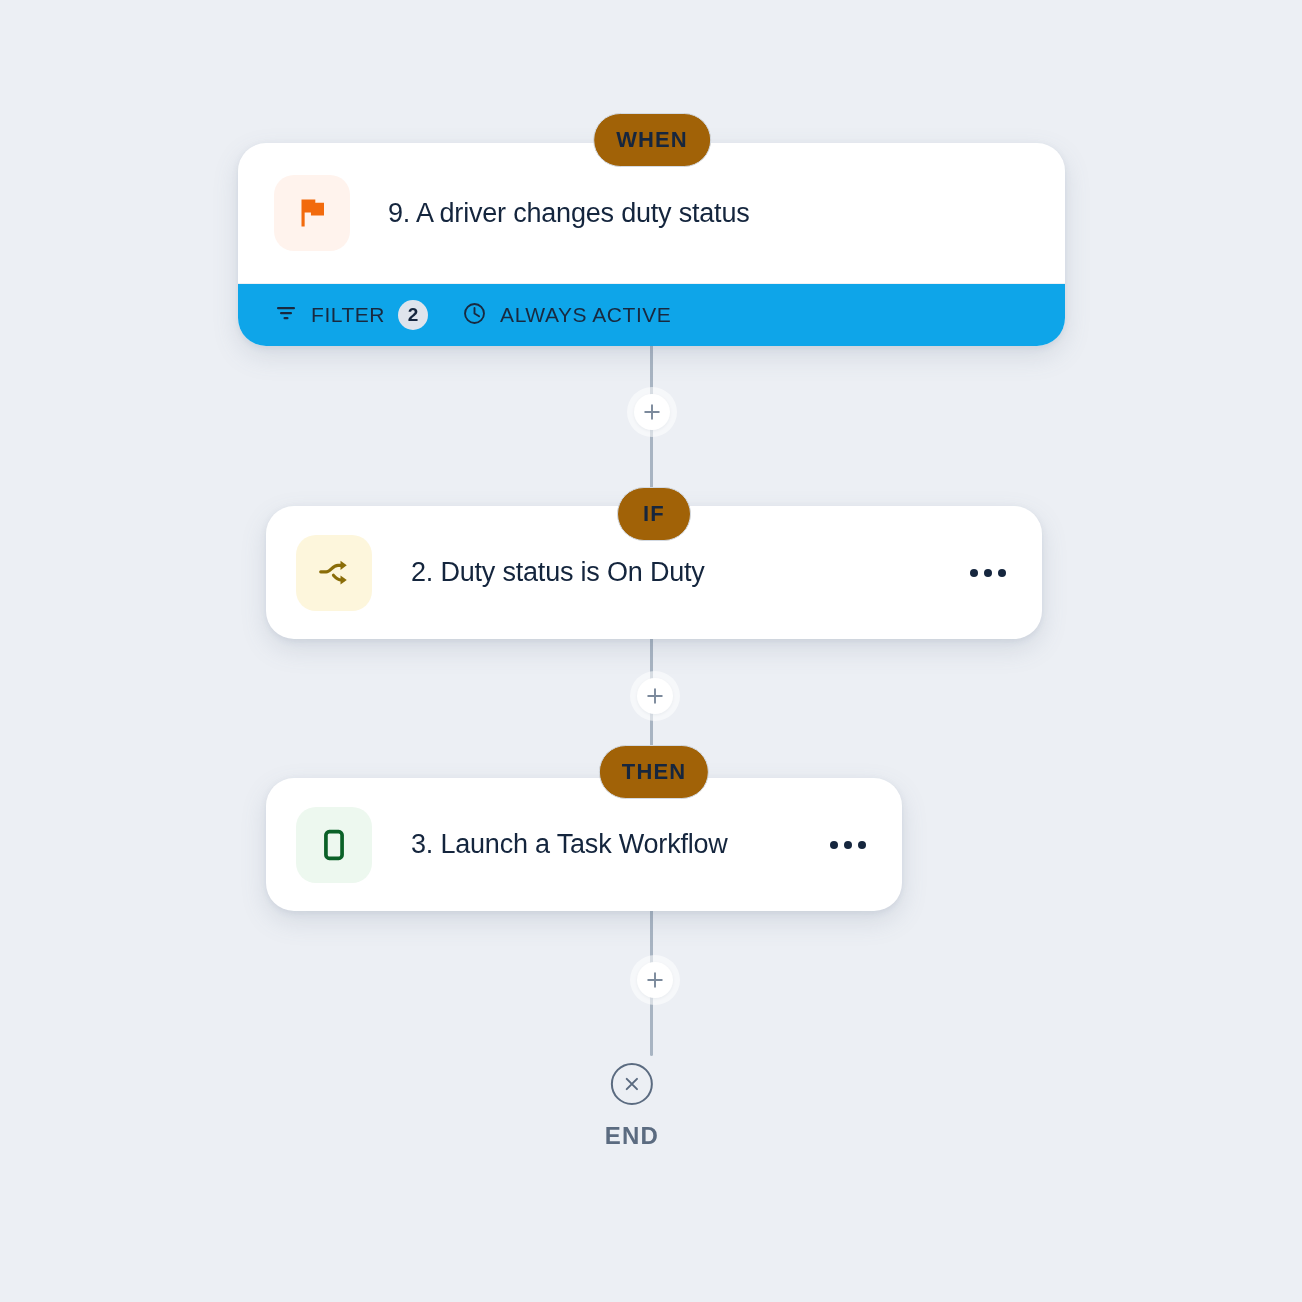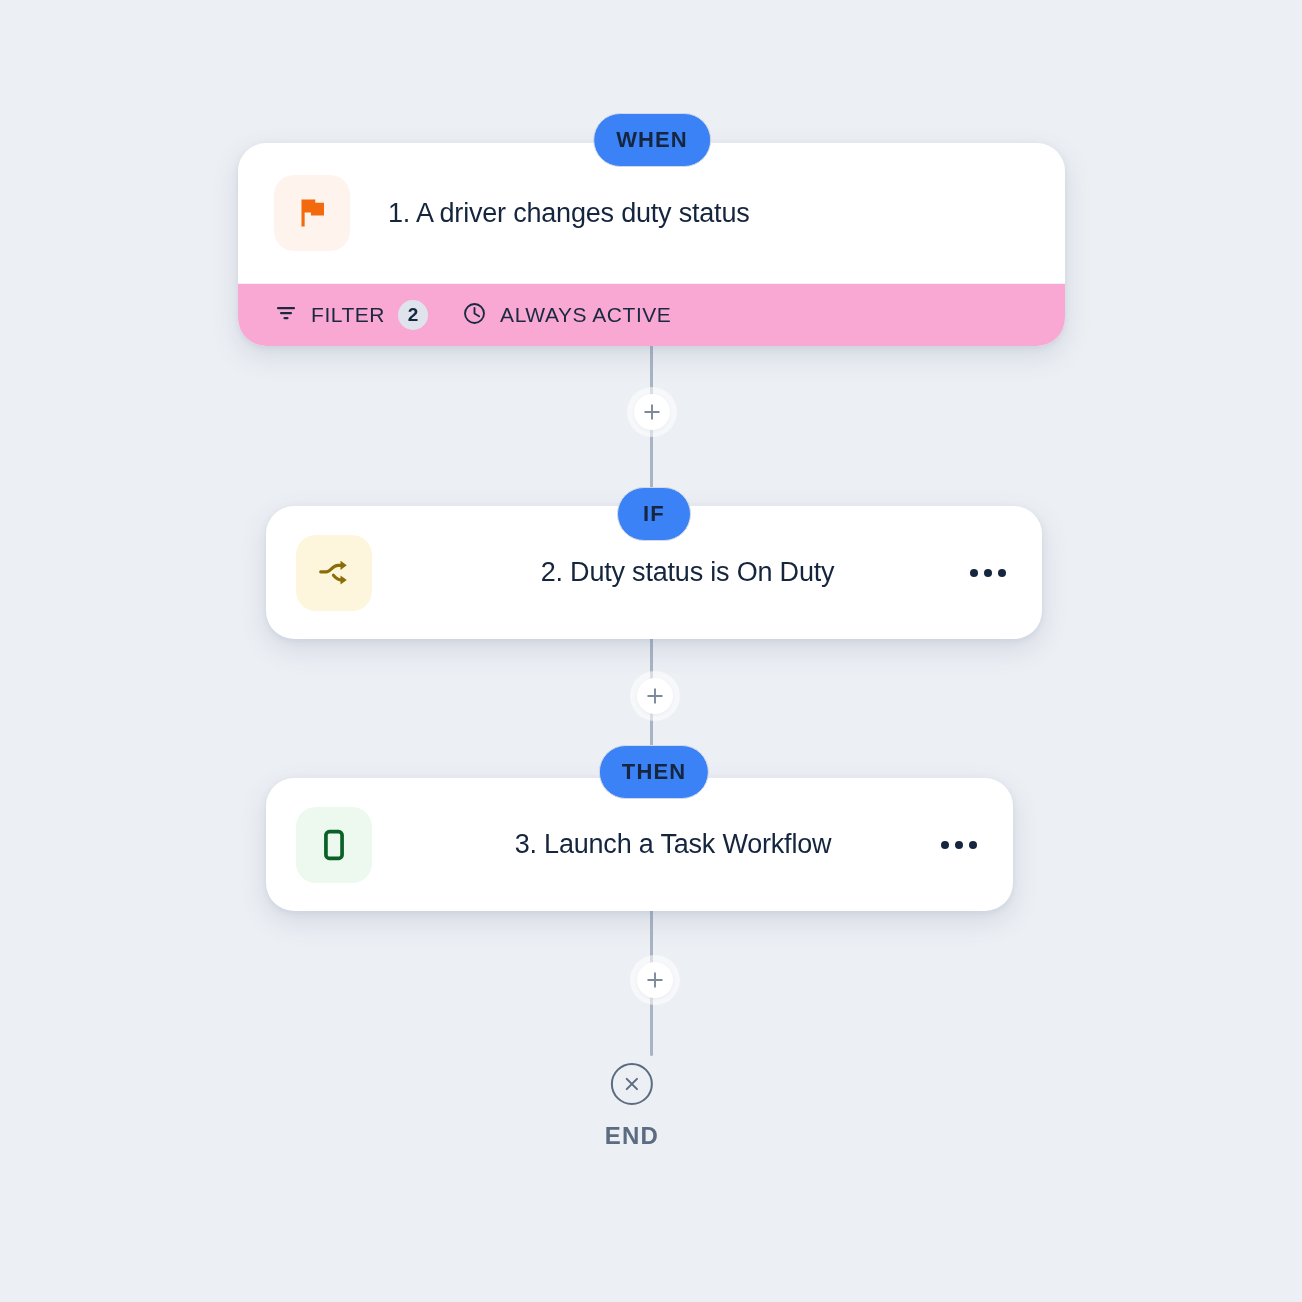--- a/index.html
+++ b/index.html
@@ -45,30 +45,30 @@
     position: absolute;
     background: #ffffff;
     border-radius: 28px;
     box-shadow: 0 10px 26px rgba(92,112,138,0.17),
                 0 2px 6px rgba(92,112,138,0.10);
     z-index: 3;
   }
 
   .card-1 { left: 238px; top: 143px; width: 827px; height: 203px; }
   .card-2 { left: 266px; top: 506px; width: 776px; height: 133px; }
-  .card-3 { left: 266px; top: 778px; width: 747px; height: 133px; }
+  .card-3 { left: 266px; top: 778px; width: 636px; height: 133px; }
 
   .card-body {
     display: flex;
     align-items: center;
     height: 140px;
     padding: 0 34px 0 36px;
   }
   .card-2 .card-body,
-  .card-3 .card-body { height: 133px; padding: 0 30px 0 30px; text-align: center; }
+  .card-3 .card-body { height: 133px; padding: 0 30px 0 30px; }
 
   
   .icon-tile {
     width: 76px;
     height: 76px;
     border-radius: 20px;
     display: flex;
     align-items: center;
     justify-content: center;
     flex: 0 0 auto;
@@ -102,21 +102,21 @@
     display: block;
     width: 8px;
     height: 8px;
     border-radius: 50%;
     background: #16263e;
   }
 
   
   .card-footer {
     height: 63px;
-    background: #f9a8d4;
+    background: #0ea5e9;
     border-top: 1px solid #eef1f5;
     border-radius: 0 0 28px 28px;
     display: flex;
     align-items: center;
     padding-left: 36px;
     gap: 34px;
   }
   .footer-chip {
     display: flex;
     align-items: center;
@@ -142,21 +142,21 @@
     align-items: center;
     justify-content: center;
   }
 
   
   .step-pill {
     position: absolute;
     height: 54px;
     min-width: 74px;
     padding: 0 22px;
-    background: #3b82f6;
+    background: #a16207;
     border: 1.5px solid #d3dae3;
     border-radius: 27px;
     display: flex;
     align-items: center;
     justify-content: center;
     font-size: 22px;
     font-weight: 700;
     letter-spacing: 1.1px;
     color: #16263e;
     z-index: 6;
@@ -229,21 +229,21 @@
 
   <div class="step-pill pill-when">WHEN</div>
 
   <div class="card card-1">
     <div class="card-body">
       <div class="icon-tile trigger">
         <svg width="36" height="36" viewBox="0 0 24 24" aria-hidden="true">
           <path d="M5 3h9.2v2.1H20v8.6h-8.7v-2.1H7.1V21H5V3z" fill="#f26a0d"></path>
         </svg>
       </div>
-      <div class="card-title">1. A driver changes duty status</div>
+      <div class="card-title">9. A driver changes duty status</div>
     </div>
 
     <div class="card-footer">
       <div class="footer-chip">
         <span>
           <svg width="24" height="24" viewBox="0 0 24 24" aria-hidden="true">
             <rect x="3" y="6" width="18" height="2.3" rx="1.1" fill="#19293f"></rect>
             <rect x="6" y="11" width="12" height="2.3" rx="1.1" fill="#19293f"></rect>
             <rect x="9.5" y="16" width="5" height="2.3" rx="1.1" fill="#19293f"></rect>
           </svg>

